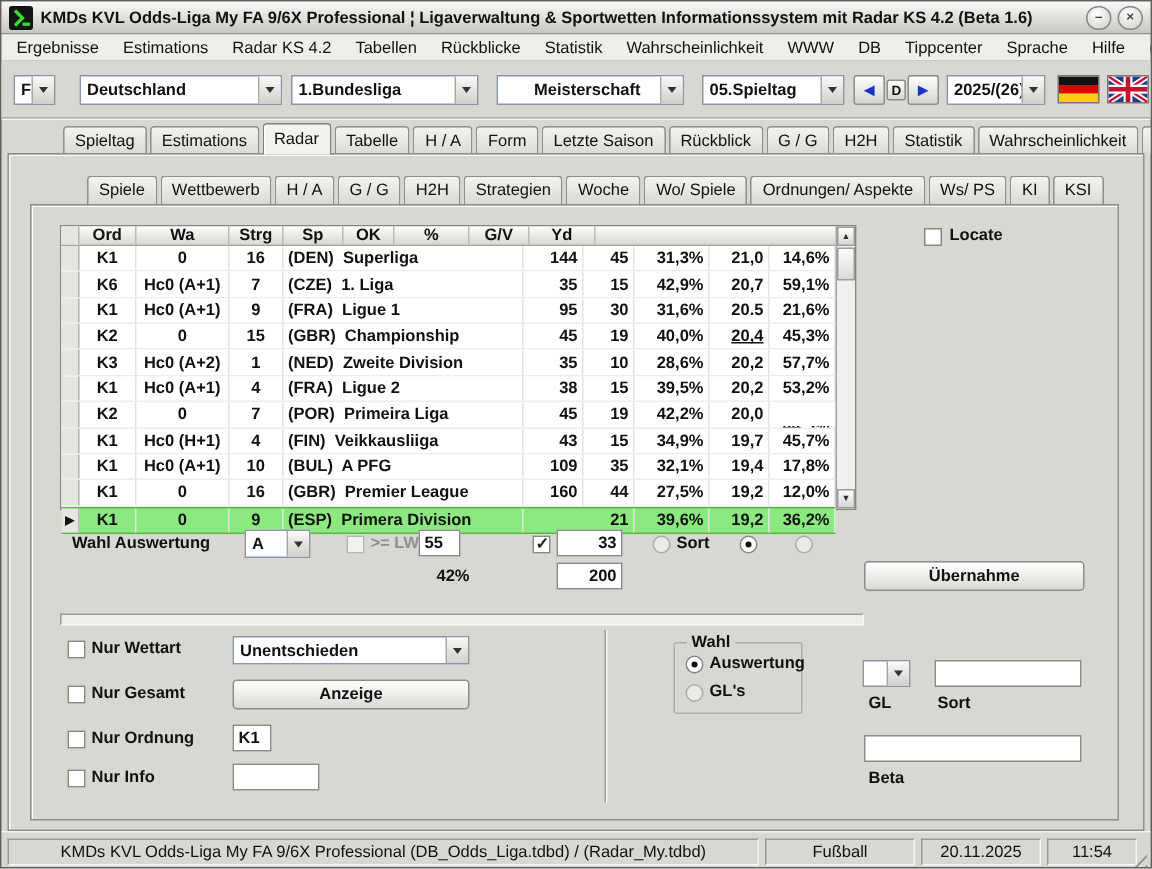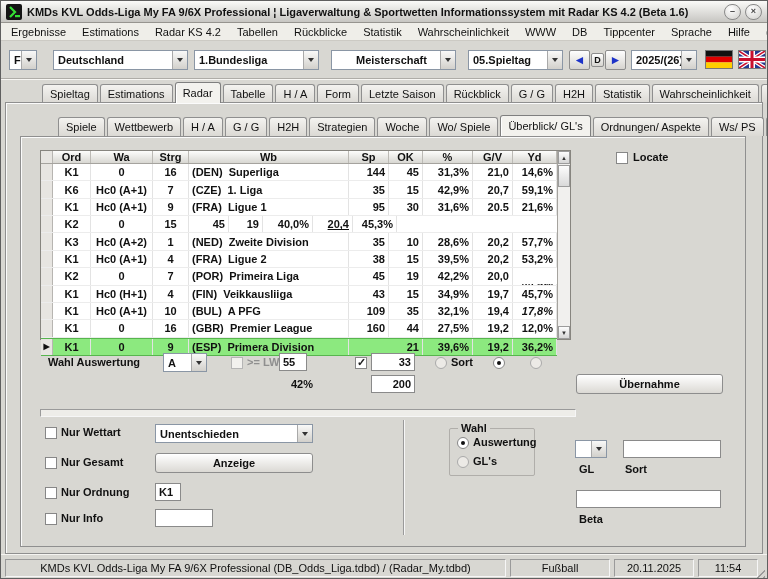--- a/index.html
+++ b/index.html
@@ -213,37 +213,35 @@
   <div class="panel-outer">
     <div class="tabrow tabs-inner" id="tabsInner">
         <div class="tab">Spiele</div>
         <div class="tab">Wettbewerb</div>
         <div class="tab">H / A</div>
         <div class="tab">G / G</div>
         <div class="tab">H2H</div>
         <div class="tab">Strategien</div>
         <div class="tab">Woche</div>
         <div class="tab">Wo/ Spiele</div>
-        <div class="tab active">Überblick/ GL's</div>
         <div class="tab">Ordnungen/ Aspekte</div>
         <div class="tab">Ws/ PS</div>
         <div class="tab">KI</div>
         <div class="tab">KSI</div>
       </div>
 
     <div class="panel-inner">
 
       <div class="grid">
         <div class="gridmain">
           <div class="ghead" id="gridHead">
               <div class="hcell selcol"></div>
               <div class="hcell" style="width: 38px;">Ord</div>
               <div class="hcell" style="width: 62px;">Wa</div>
               <div class="hcell" style="width: 36px;">Strg</div>
-              <div class="hcell" style="width: 160px;">Wb</div>
               <div class="hcell" style="width: 40px;">Sp</div>
               <div class="hcell" style="width: 34px;">OK</div>
               <div class="hcell" style="width: 50px;">%</div>
               <div class="hcell" style="width: 40px;">G/V</div>
               <div class="hcell" style="width: 44px;">Yd</div>
             </div>
           <div class="gbody" id="gridBody">
               <div class="grow">
                 <div class="cell selcol"></div>
                 <div class="cell a-c" style="width: 38px;">K1</div>
@@ -278,20 +276,21 @@
                 <div class="cell a-r" style="width: 34px;">30</div>
                 <div class="cell a-r" style="width: 50px;">31,6%</div>
                 <div class="cell a-r" style="width: 40px;">20.5</div>
                 <div class="cell a-r" style="width: 44px;">21,6%</div>
               </div>
               <div class="grow">
                 <div class="cell selcol"></div>
                 <div class="cell a-c" style="width: 38px;">K2</div>
                 <div class="cell a-c" style="width: 62px;">0</div>
                 <div class="cell a-c" style="width: 36px;">15</div>
+                <div class="cell a-l" style="width: 160px;">(GBR)  Championship</div>
                 <div class="cell a-r" style="width: 40px;">45</div>
                 <div class="cell a-r" style="width: 34px;">19</div>
                 <div class="cell a-r" style="width: 50px;">40,0%</div>
                 <div class="cell a-r" style="width: 40px; text-decoration: underline;">20,4</div>
                 <div class="cell a-r" style="width: 44px;">45,3%</div>
               </div>
               <div class="grow">
                 <div class="cell selcol"></div>
                 <div class="cell a-c" style="width: 38px;">K3</div>
                 <div class="cell a-c" style="width: 62px;">Hc0 (A+2)</div>
@@ -342,21 +341,21 @@
               <div class="grow">
                 <div class="cell selcol"></div>
                 <div class="cell a-c" style="width: 38px;">K1</div>
                 <div class="cell a-c" style="width: 62px;">Hc0 (A+1)</div>
                 <div class="cell a-c" style="width: 36px;">10</div>
                 <div class="cell a-l" style="width: 160px;">(BUL)  A PFG</div>
                 <div class="cell a-r" style="width: 40px;">109</div>
                 <div class="cell a-r" style="width: 34px;">35</div>
                 <div class="cell a-r" style="width: 50px;">32,1%</div>
                 <div class="cell a-r" style="width: 40px;">19,4</div>
-                <div class="cell a-r" style="width: 44px; font-style: italic;">17,8%</div>
+                <div class="cell a-r" style="width: 44px;">17,8%</div>
               </div>
               <div class="grow">
                 <div class="cell selcol"></div>
                 <div class="cell a-c" style="width: 38px;">K1</div>
                 <div class="cell a-c" style="width: 62px;">0</div>
                 <div class="cell a-c" style="width: 36px;">16</div>
                 <div class="cell a-l" style="width: 160px;">(GBR)  Premier League</div>
                 <div class="cell a-r" style="width: 40px;">160</div>
                 <div class="cell a-r" style="width: 34px;">44</div>
                 <div class="cell a-r" style="width: 50px;">27,5%</div>

